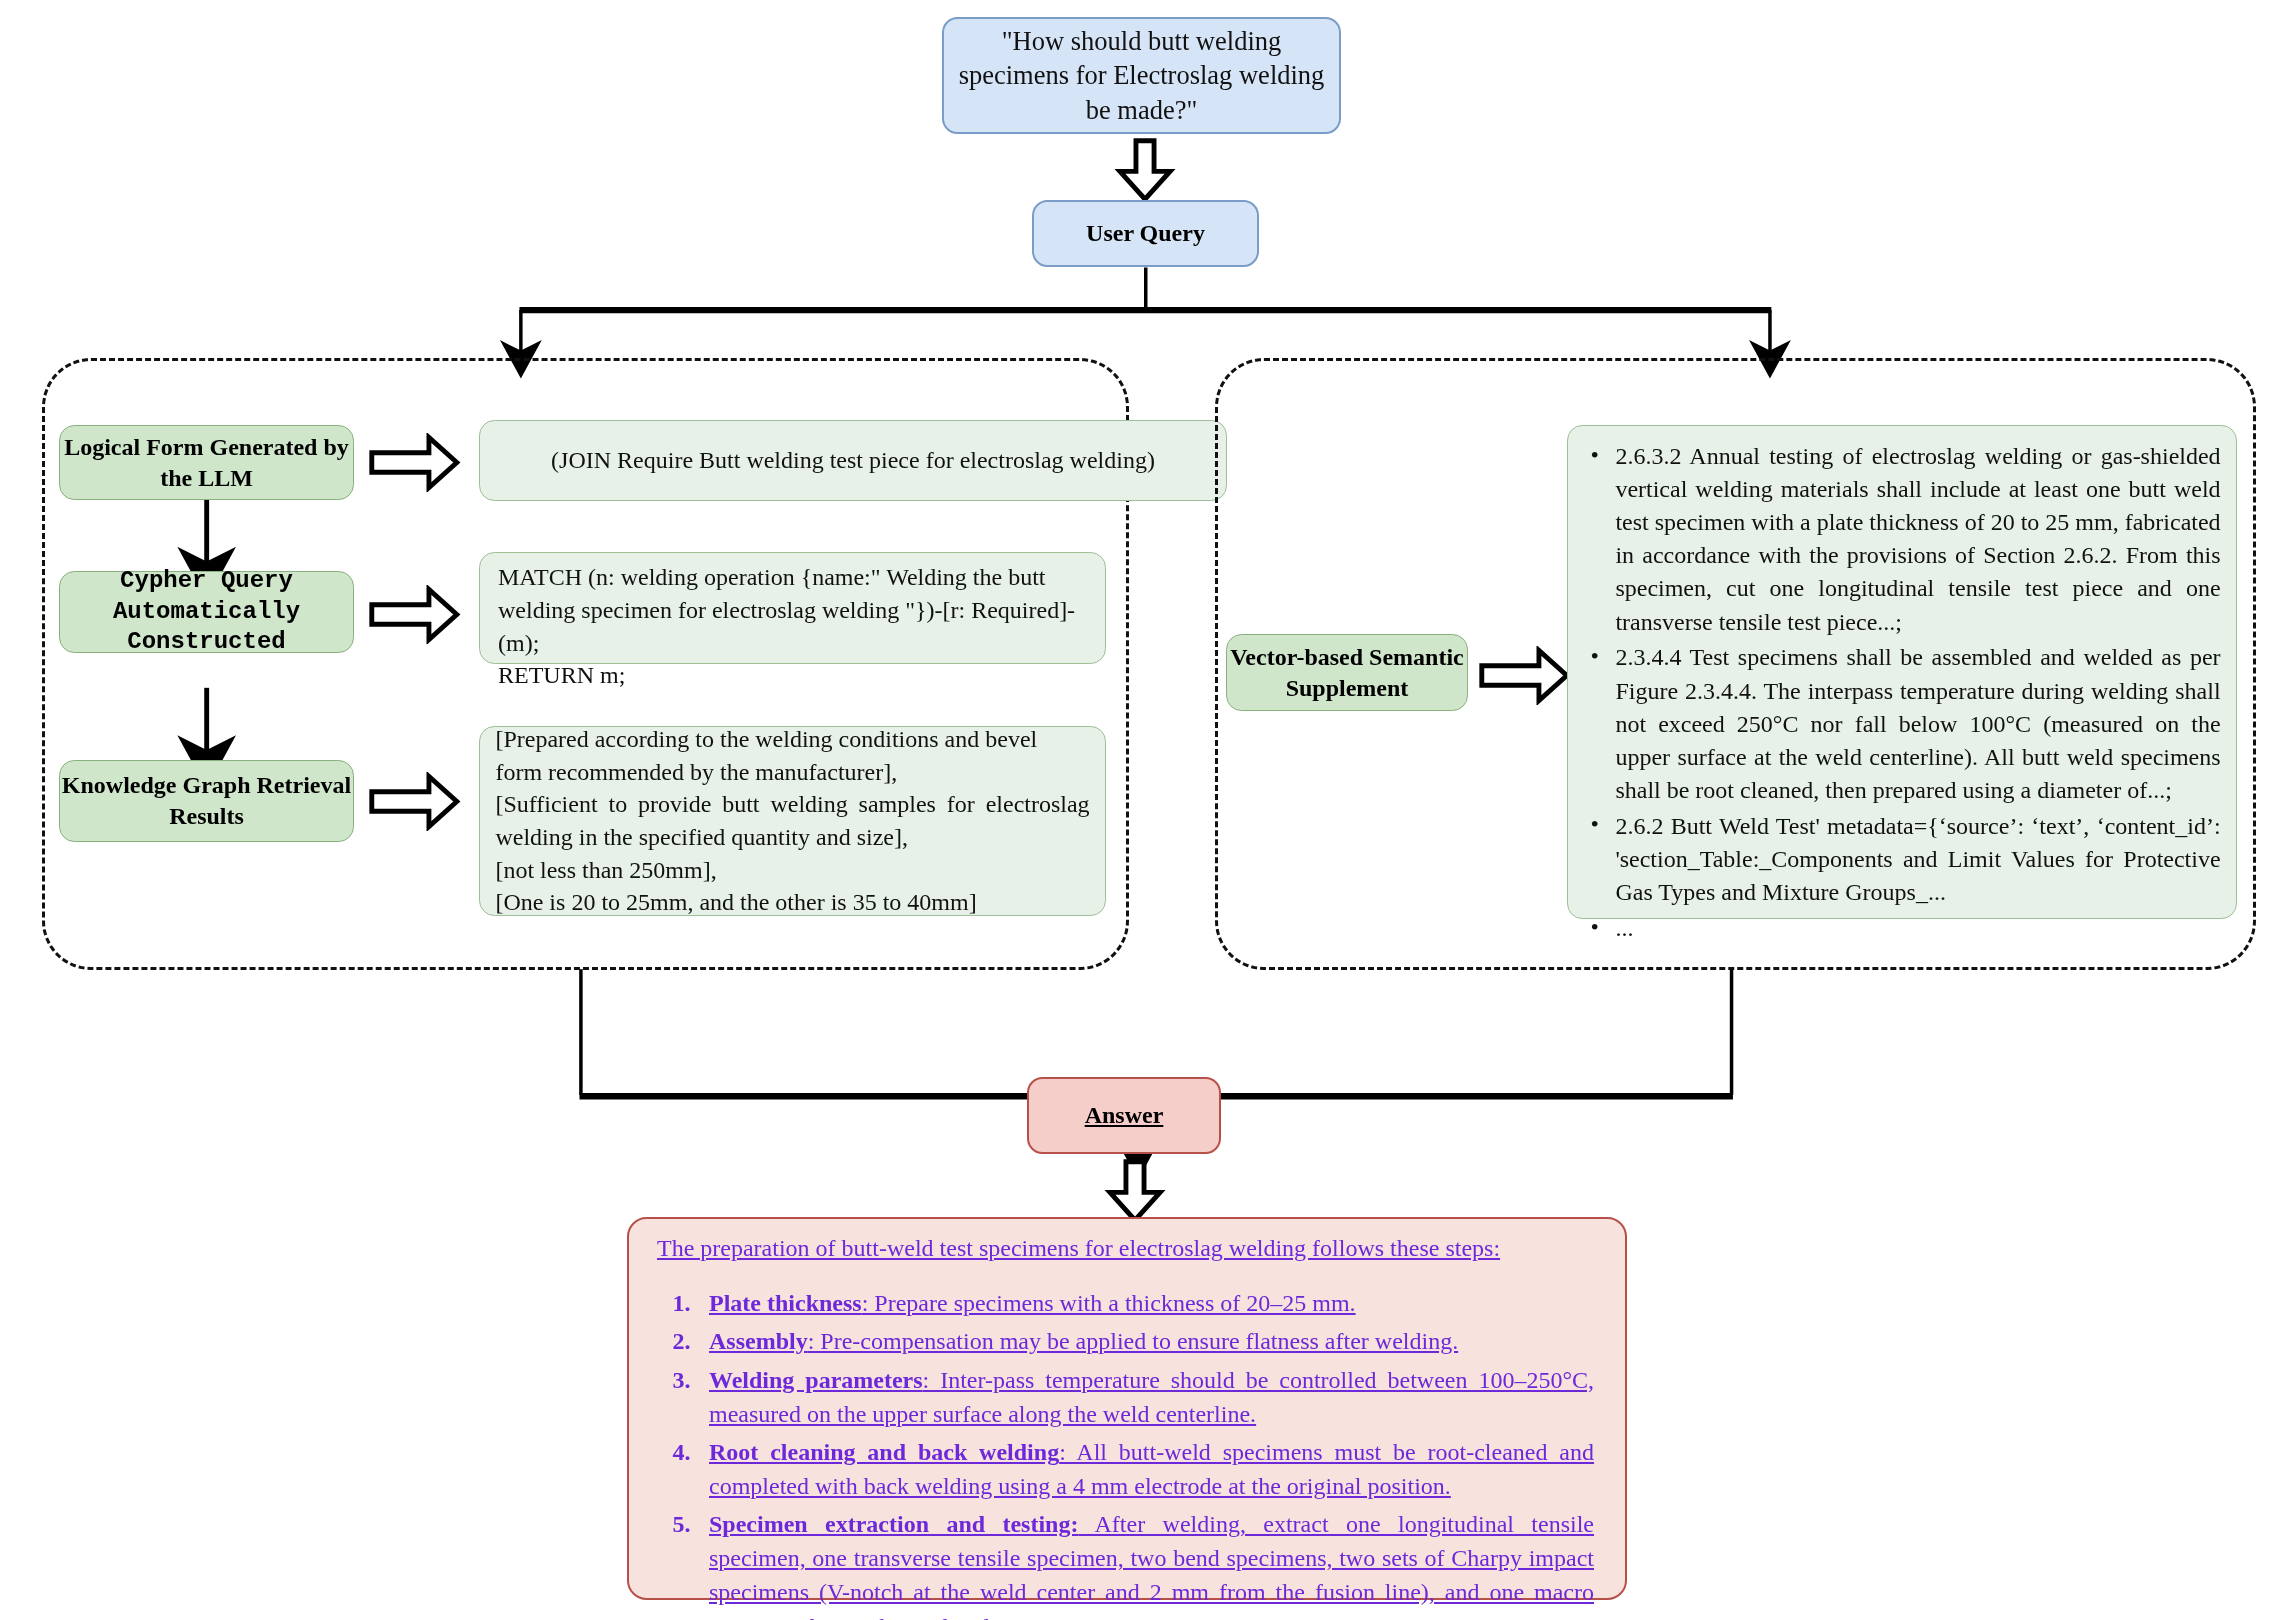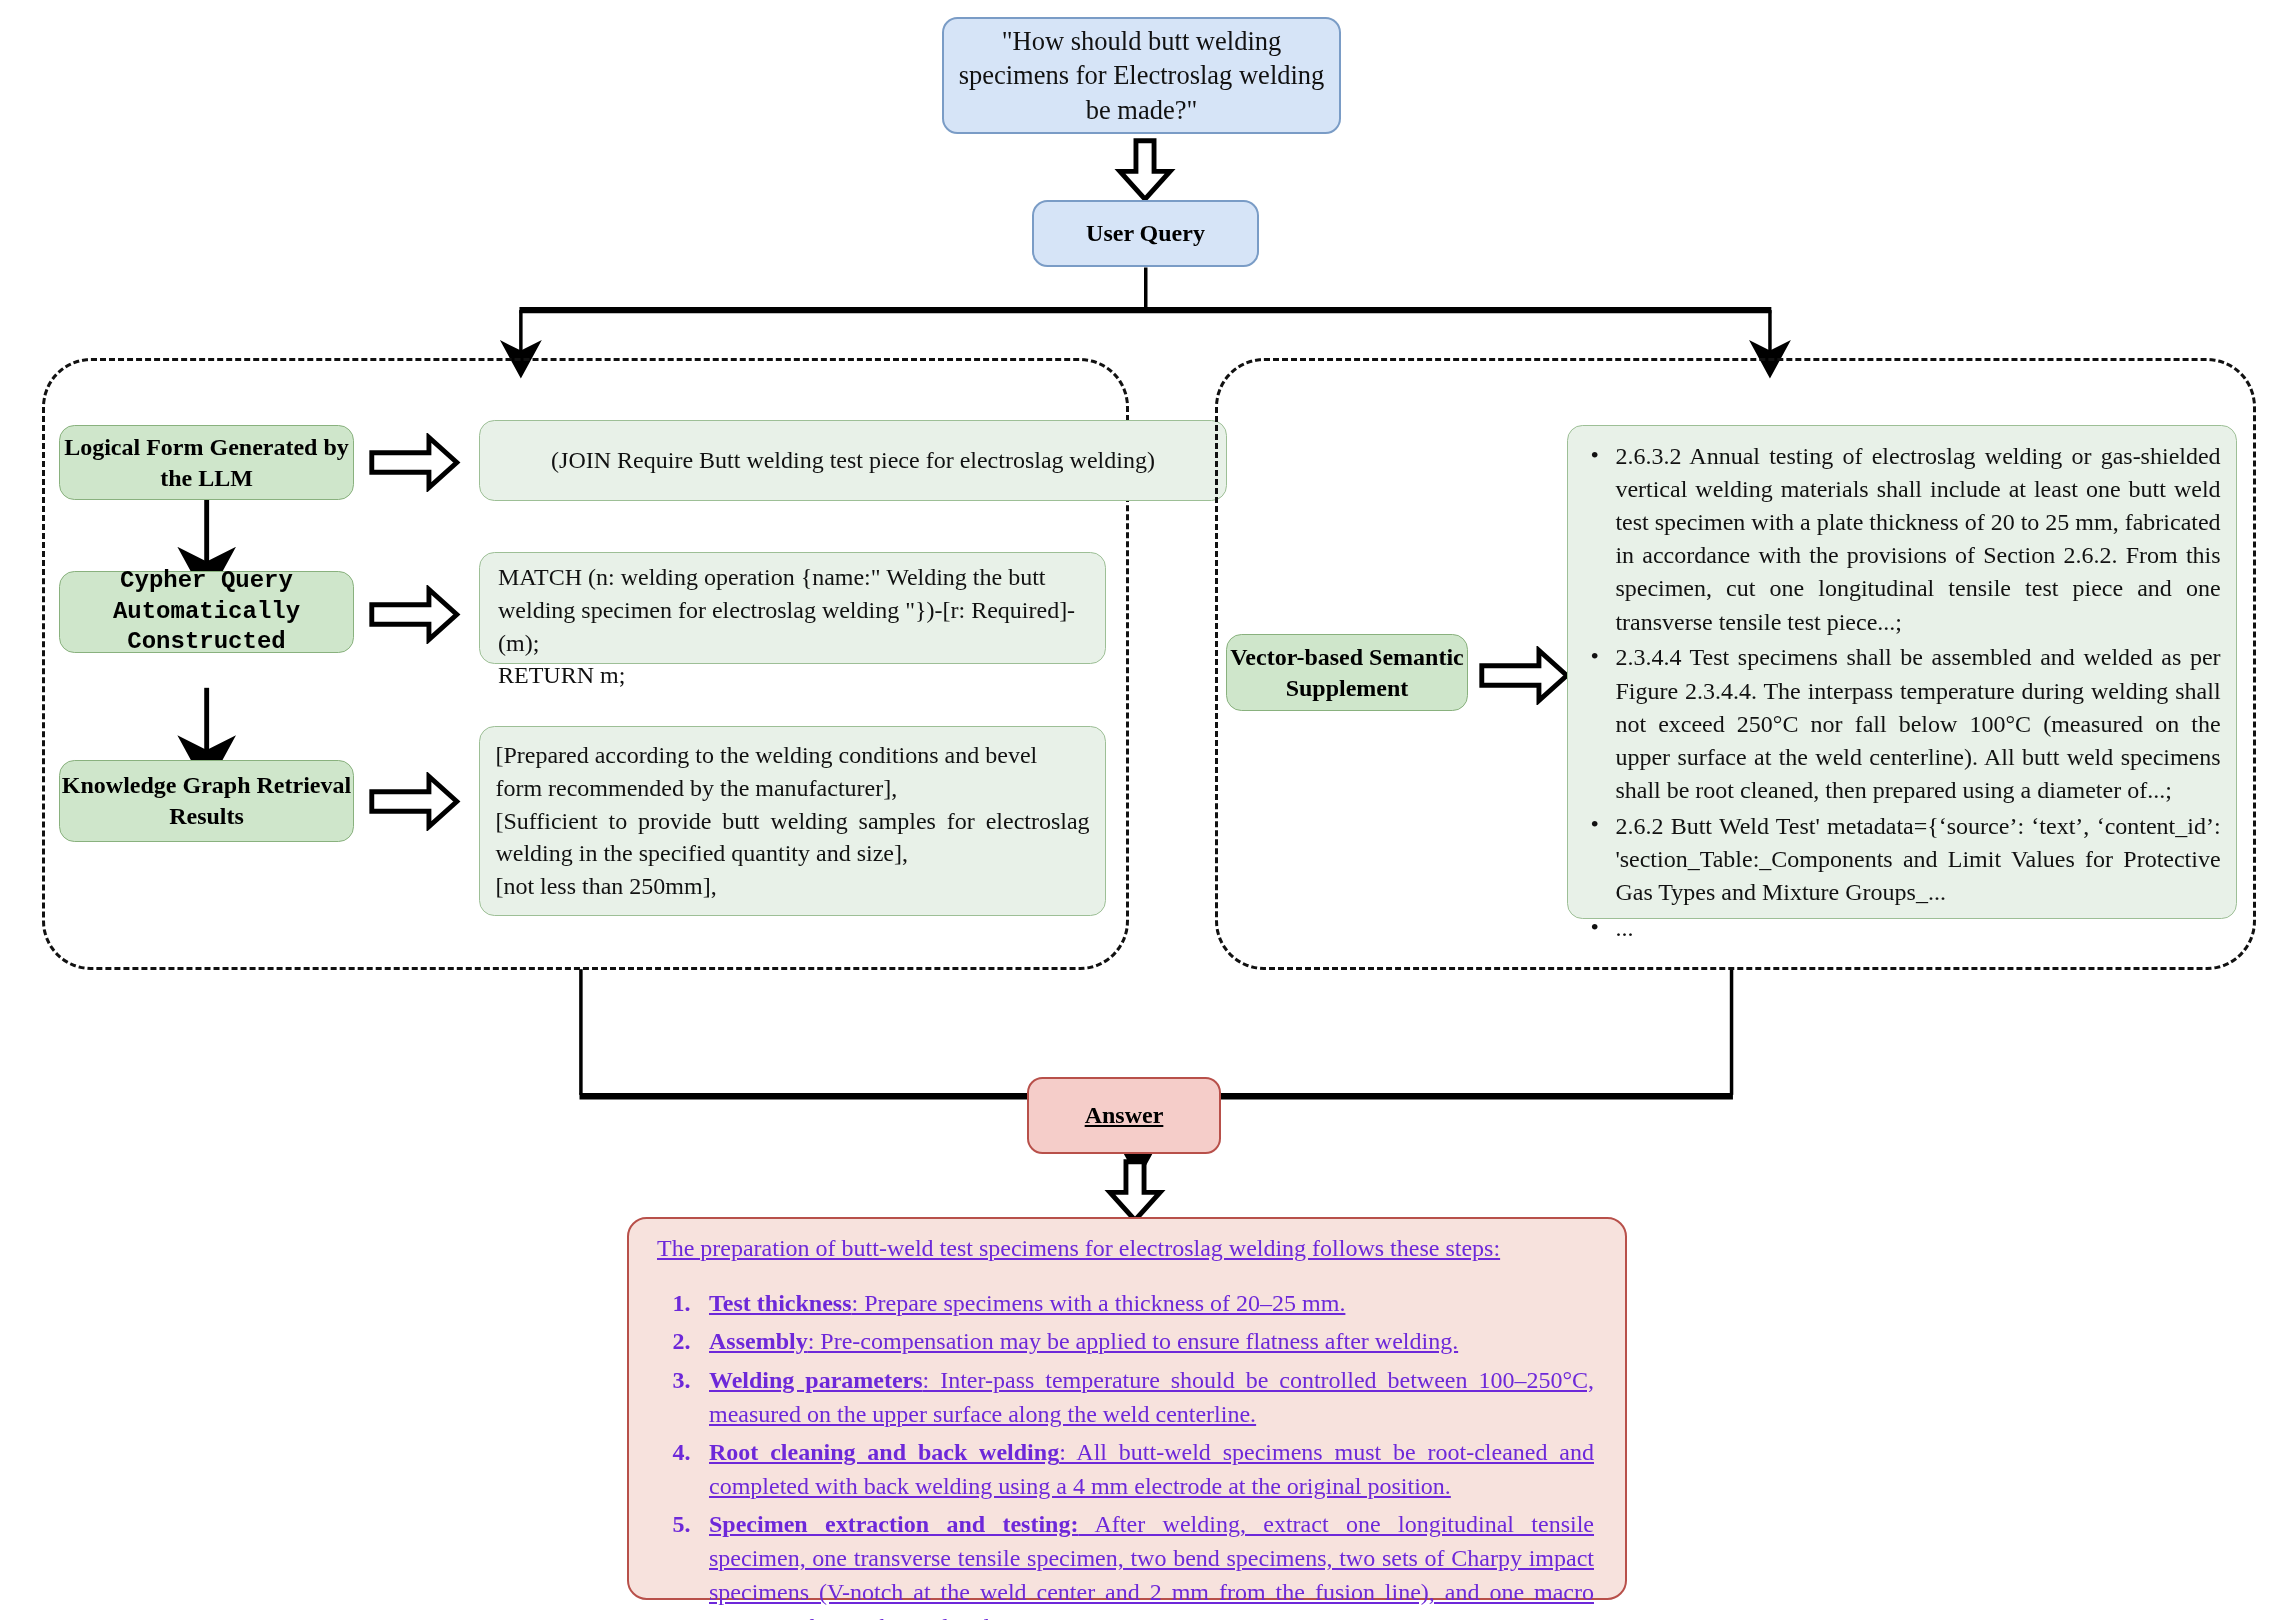--- a/index.html
+++ b/index.html
@@ -141,20 +141,21 @@
       <div class="body-text">MATCH (n: welding operation {name:" Welding the butt welding specimen for electroslag welding "})-[r: Required]-(m);</div>
       <div class="body-text">RETURN m;</div>
     </div>
   </div>
 
   <div class="abs node node-green-body kg-lines" style="left:479px;top:726px;width:627px;height:190px;padding:8.4px 15.4px;align-items:center;">
     <div style="width:100%;">
       <div class="body-text">[Prepared according to the welding conditions and bevel form recommended by the manufacturer],</div>
       <div class="body-text just">[Sufficient to provide butt welding samples for electroslag welding in the specified quantity and size],</div>
       <div class="body-text">[not less than 250mm],</div>
+      <div class="body-text">[One is 20 to 25mm, and the other is 35 to 40mm]</div>
     </div>
   </div>
 
   <div class="abs panel-dashed" style="left:1215px;top:358px;width:1041px;height:612px;"></div>
 
   <div class="abs node node-green-label" style="left:1226px;top:634px;width:242px;height:77px;">
     <div class="blabel">Vector-based Semantic Supplement</div>
   </div>
 
   <svg class="hollow" style="left:1479px;top:646px;width:92px;height:59px;" viewBox="0 0 132 84">
@@ -176,21 +177,21 @@
 
   <svg class="hollow" style="left:1103px;top:1159px;width:64px;height:64px;" viewBox="0 0 92 92">
     <polygon points="33,4 59,4 59,48 82,48 46,88 10,48 33,48" fill="#ffffff" stroke="#000" stroke-width="7" stroke-linejoin="miter"></polygon>
   </svg>
 
   <div class="abs node-red-body" style="left:627px;top:1217px;width:1000px;height:383px;border-radius:19.6px;">
     <div class="ans-wrap">
       <div class="ans-intro">The preparation of butt-weld test specimens for electroslag welding follows these steps:</div>
       <ul class="ans-list">
         <li>
-          <span class="num">1.</span><b>Test thickness</b><span>: Prepare specimens with a thickness of 20–25 mm.</span>
+          <span class="num">1.</span><b>Plate thickness</b><span>: Prepare specimens with a thickness of 20–25 mm.</span>
         </li>
         <li>
           <span class="num">2.</span><b>Assembly</b><span>: Pre-compensation may be applied to ensure flatness after welding.</span>
         </li>
         <li>
           <span class="num">3.</span><b>Welding parameters</b><span>: Inter-pass temperature should be controlled between 100–250°C, measured on the upper surface along the weld centerline.</span>
         </li>
         <li>
           <span class="num">4.</span><b>Root cleaning and back welding</b><span>: All butt-weld specimens must be root-cleaned and completed with back welding using a 4 mm electrode at the original position.</span>
         </li>

